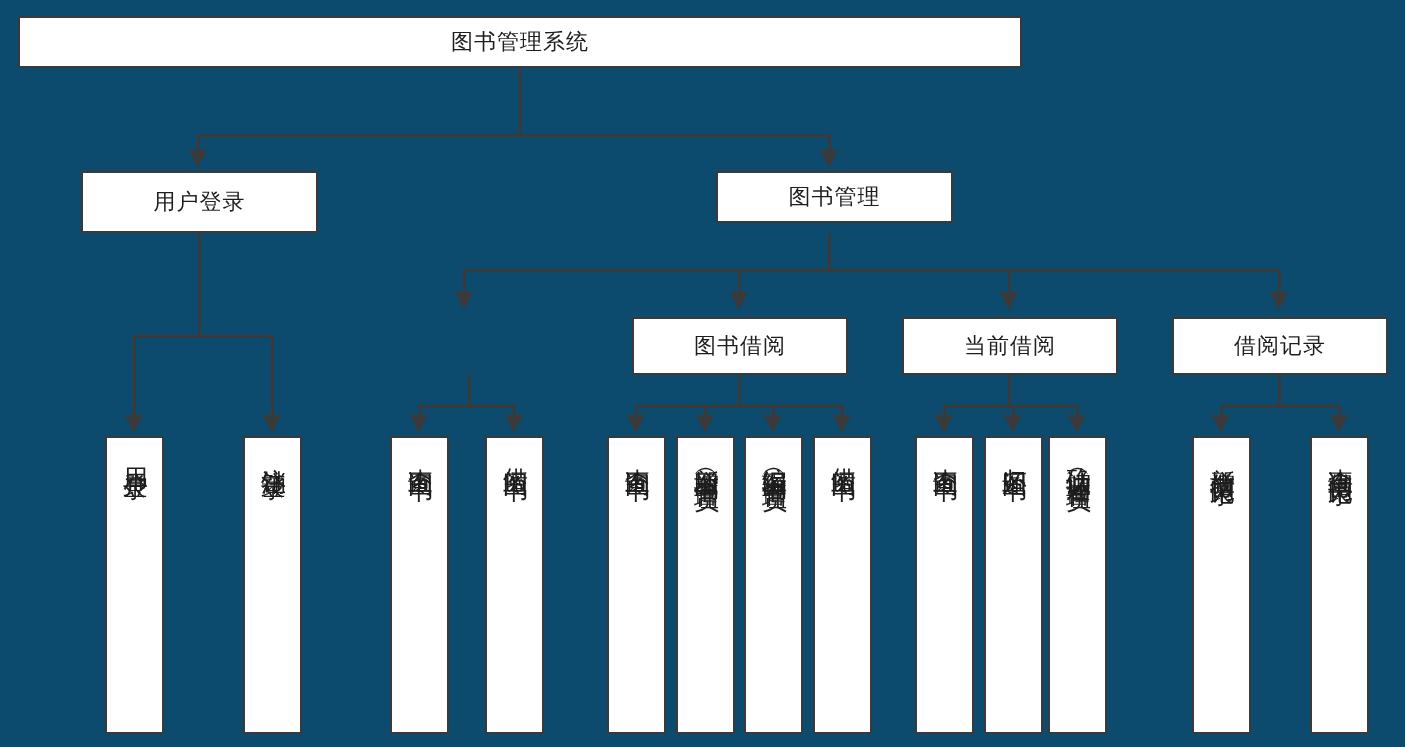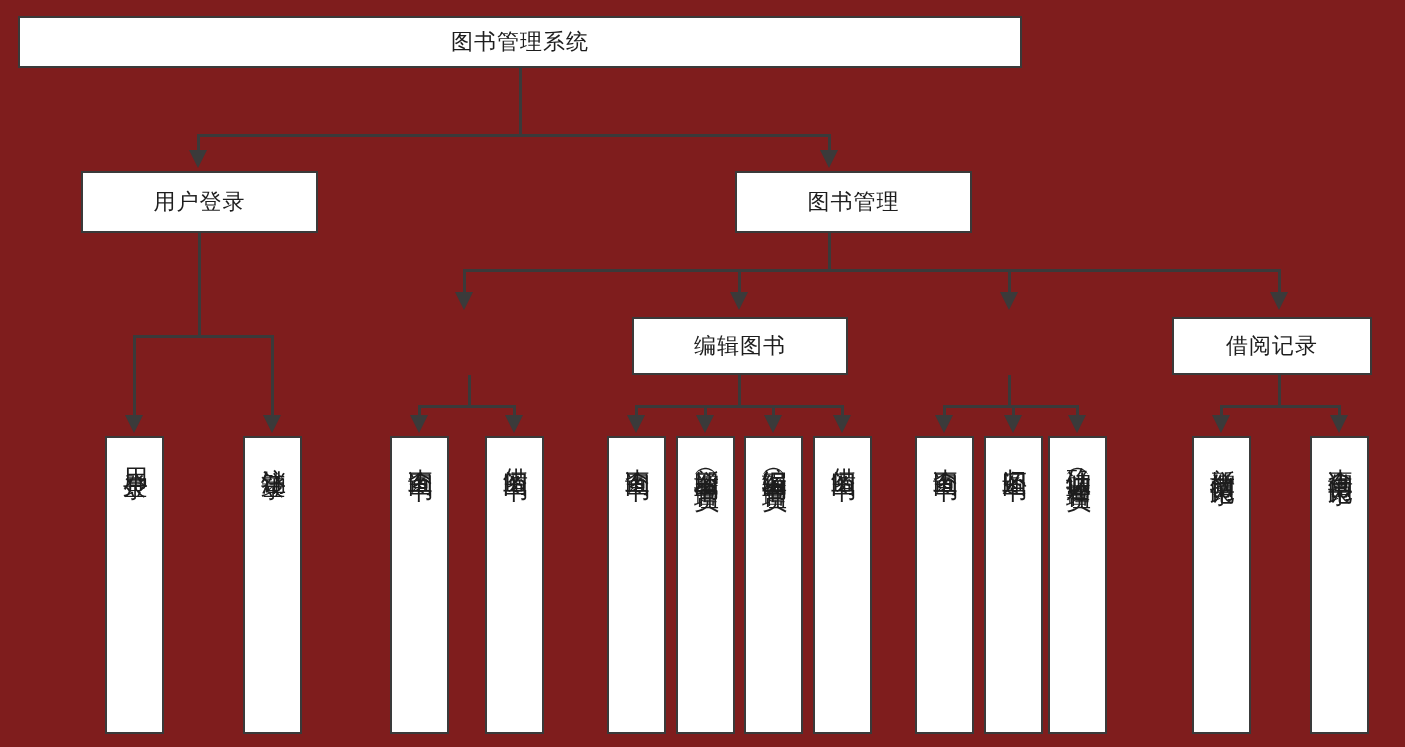--- a/index.html
+++ b/index.html
@@ -8,21 +8,21 @@
     padding: 0;
     background: #ffffff;
   }
   body {
     font-family: "DejaVu Sans", "Liberation Sans", sans-serif;
   }
   #canvas {
     position: relative;
     width: 1405px;
     height: 747px;
-    background: #7f1d1d;
+    background: #0c4a6e;
     overflow: hidden;
   }
   .node {
     position: absolute;
     box-sizing: border-box;
     background: #ffffff;
     border: 2px solid #3a3a3a;
     display: flex;
     align-items: center;
     justify-content: center;
@@ -141,28 +141,31 @@
   <div class="edge edge-v" style="left:1338px; top:405px; height:12px;"></div>
   <div class="arrow" style="left:1330px; top:415px;"></div>
 
   <div class="node node-h node-root" style="left:18px; top:16px; width:1004px; height:52px;">
     <span>图书管理系统</span>
   </div>
 
   <div class="node node-h" style="left:81px; top:171px; width:237px; height:62px;">
     <span>用户登录</span>
   </div>
-  <div class="node node-h" style="left:735px; top:171px; width:237px; height:62px;">
+  <div class="node node-h" style="left:716px; top:171px; width:237px; height:52px;">
     <span>图书管理</span>
   </div>
 
   <div class="node node-h" style="left:632px; top:317px; width:216px; height:58px;">
-    <span>编辑图书</span>
-  </div>
-  <div class="node node-h" style="left:1172px; top:317px; width:200px; height:58px;">
+    <span>图书借阅</span>
+  </div>
+  <div class="node node-h" style="left:902px; top:317px; width:216px; height:58px;">
+    <span>当前借阅</span>
+  </div>
+  <div class="node node-h" style="left:1172px; top:317px; width:216px; height:58px;">
     <span>借阅记录</span>
   </div>
 
   <div class="node node-v" style="left:105px; top:436px; width:59px; height:298px;">
     <span class="vtext">用户登录</span>
   </div>
   <div class="node node-v" style="left:243px; top:436px; width:59px; height:298px;">
     <span class="vtext">注销登录</span>
   </div>
   <div class="node node-v" style="left:390px; top:436px; width:59px; height:298px;">

